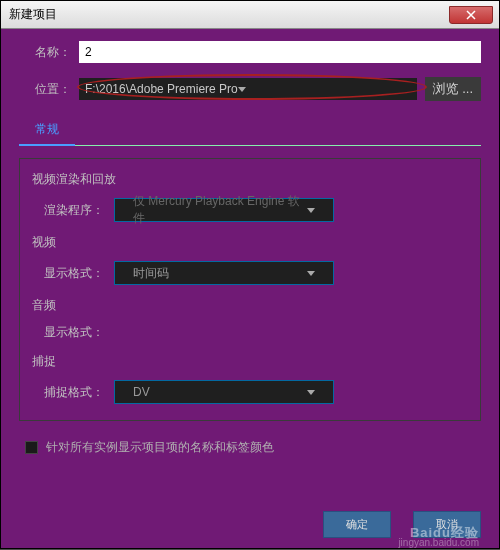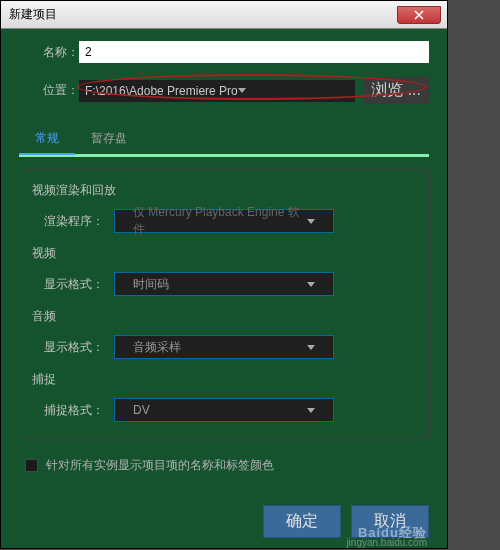--- a/index.html
+++ b/index.html
@@ -1,43 +1,43 @@
 <!DOCTYPE html>
 <html><head>
 <meta charset="utf-8">
 <style>
 * { margin: 0; padding: 0; box-sizing: border-box; font-family: "Microsoft YaHei", sans-serif; }
 body { background: #4a4a4a; width: 500px; height: 550px; font-size: 12px; color: #b0b0b0; }
-.dialog { background: #14532d; border: 1px solid #000; width: 448px; height: 549px; }
+.dialog { background: #701a75; border: 1px solid #000; width: 500px; height: 549px; }
 .titlebar { background: linear-gradient(#f5f5f5, #dcdcdc); height: 28px; display: flex; align-items: center; justify-content: space-between; padding: 0 0 0 8px; border-bottom: 1px solid #888; }
 .titlebar-title { color: #000; font-size: 12px; }
 .close-btn { width: 44px; height: 18px; background: linear-gradient(#d66b6b, #c13535); border: 1px solid #8a2a2a; border-radius: 0 0 3px 3px; color: #fff; display: flex; align-items: center; justify-content: center; margin-right: 6px; cursor: pointer; }
 .content { padding: 12px 18px 0 18px; }
 .row { display: flex; align-items: center; margin-bottom: 14px; }
-.label { width: 60px; text-align: right; color: #c0c0c0; }
+.label { width: 60px; text-align: right; padding-right: 8px; color: #c0c0c0; }
 .text-input { flex: 1; background: #fff; color: #000; border: none; padding: 4px 6px; height: 22px; font-size: 12px; }
 .loc-row { position: relative; }
 .loc-field { flex: 1; background: #1f1f1f; color: #c8c8c8; padding: 4px 6px; height: 22px; border: none; display: flex; align-items: center; justify-content: flex-start; }
 .ellipse { position: absolute; left: 58px; top: -3px; width: 350px; height: 26px; border: 2px solid #a82020; border-radius: 50%; pointer-events: none; }
-.browse-btn { margin-left: 8px; background: #3a3a3a; color: #d0d0d0; border: none; padding: 3px 8px; cursor: pointer; font-size: 16px; }
+.browse-btn { margin-left: 8px; background: #3a3a3a; color: #d0d0d0; border: none; padding: 3px 8px; cursor: pointer; font-size: 13px; }
 .dropdown-arrow { width: 0; height: 0; border-left: 4px solid transparent; border-right: 4px solid transparent; border-top: 5px solid #aaa; }
-.tabs { display: flex; border-bottom: 3px solid #86efac; margin-top: 20px; }
+.tabs { display: flex; border-bottom: 1px solid #86efac; margin-top: 14px; }
 .tab { padding: 6px 16px; color: #a0a0a0; cursor: pointer; }
 .tab.active { color: #4a9eff; border-bottom: 2px solid #4a9eff; margin-bottom: -1px; }
 .panel { border: 1px solid #3a3a3a; padding: 12px; margin-top: 12px; }
 .section { margin-bottom: 12px; }
 .section-title { color: #c0c0c0; margin-bottom: 10px; }
 .field-row { display: flex; align-items: center; margin-left: 12px; }
 .field-label { width: 70px; text-align: left; color: #c0c0c0; }
 .select { background: #1f1f1f; color: #999; border: 1px solid #0369a1; padding: 4px 18px; width: 220px; height: 24px; display: flex; align-items: center; justify-content: space-between; cursor: pointer; }
 .select.disabled { color: #666; }
 .checkbox-row { display: flex; align-items: center; margin: 18px 0 0 6px; }
 .checkbox { width: 13px; height: 13px; background: #1a1a1a; border: 1px solid #444; margin-right: 8px; cursor: pointer; }
 .footer { position: absolute; bottom: 12px; right: 18px; display: flex; gap: 10px; }
-.btn { background: #3a6a9a; color: #e0e0e0; border: 1px solid #2a5080; padding: 5px 22px; cursor: pointer; font-size: 16px; }
+.btn { background: #3a6a9a; color: #e0e0e0; border: 1px solid #2a5080; padding: 5px 22px; cursor: pointer; font-size: 11px; margin-left: 12px; }
 .watermark { position: absolute; bottom: 8px; right: 20px; color: rgba(255,255,255,0.45); font-size: 13px; font-weight: bold; pointer-events: none; letter-spacing: 1px; }
 .watermark-sub { position: absolute; bottom: 2px; right: 20px; color: rgba(255,255,255,0.35); font-size: 10px; pointer-events: none; }
 .dialog-body { position: relative; height: 521px; }
 </style>
 </head>
 <body>
 
 <div class="dialog">
   <div class="titlebar">
     <span class="titlebar-title">新建项目</span>
@@ -58,21 +58,20 @@
         <div class="loc-field">
           <span>F:\2016\Adobe Premiere Pro</span>
           <span class="dropdown-arrow"></span>
         </div>
         <button class="browse-btn">浏览 ...</button>
         <div class="ellipse"></div>
       </div>
 
       <div class="tabs">
         <div class="tab active">常规</div>
-        <div class="tab">暂存盘</div>
       </div>
 
       <div class="panel">
         <div class="section">
           <div class="section-title">视频渲染和回放</div>
           <div class="field-row">
             <span class="field-label">渲染程序：</span>
             <div class="select disabled">
               <span>仅 Mercury Playback Engine 软件</span>
               <span class="dropdown-arrow"></span>
@@ -88,24 +87,20 @@
               <span>时间码</span>
               <span class="dropdown-arrow"></span>
             </div>
           </div>
         </div>
 
         <div class="section">
           <div class="section-title">音频</div>
           <div class="field-row">
             <span class="field-label">显示格式：</span>
-            <div class="select">
-              <span>音频采样</span>
-              <span class="dropdown-arrow"></span>
-            </div>
           </div>
         </div>
 
         <div class="section" style="margin-bottom:4px">
           <div class="section-title">捕捉</div>
           <div class="field-row">
             <span class="field-label">捕捉格式：</span>
             <div class="select">
               <span>DV</span>
               <span class="dropdown-arrow"></span>

